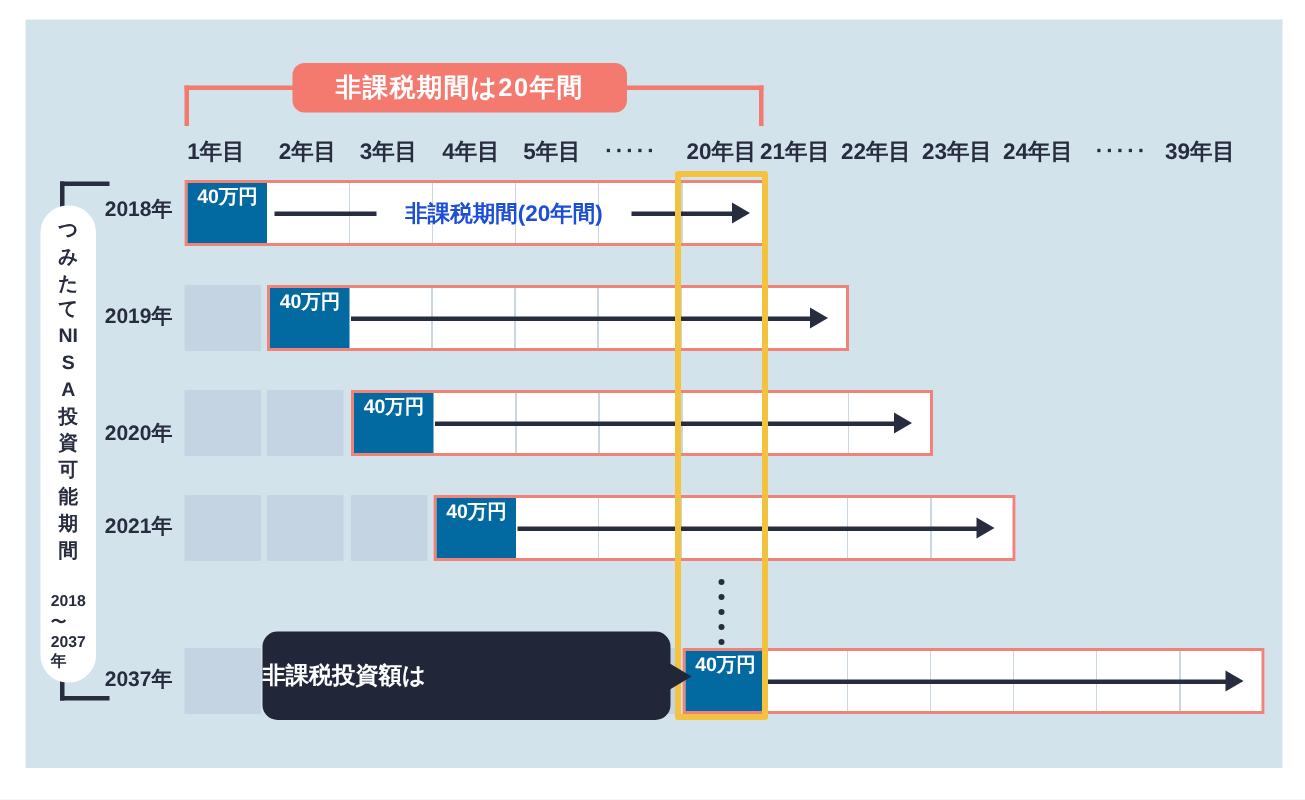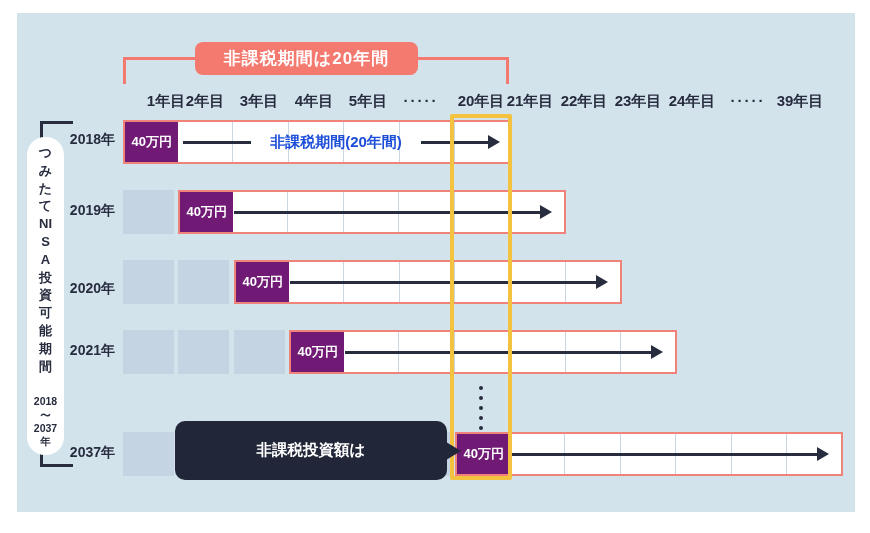--- a/index.html
+++ b/index.html
@@ -20,74 +20,74 @@
   .col-head.dots { letter-spacing:2px; font-size:15px; }
 
   
   .left-bracket { position:absolute; left:40px; top:121px; width:33px; height:346px;
                   border-left:3px solid #272c3f; border-top:3px solid #272c3f; border-bottom:3px solid #272c3f; z-index:1; }
   .pill { position:absolute; left:27px; top:137px; width:37px; height:318px; background:#ffffff;
           border-radius:18px; z-index:2; display:flex; flex-direction:column; align-items:center;
           justify-content:center; padding:8px 0; }
   .pill-main { width:15px; word-break:break-all; text-align:center; color:#272c3f;
                font-weight:bold; font-size:13px; line-height:1.37; }
-  .pill-range { margin-top:20px; display:flex; flex-direction:column; align-items:center;
+  .pill-range { margin-top:20px; display:flex; flex-direction:column; 
                 color:#272c3f; font-weight:bold; font-size:10.5px; line-height:1.25; }
 
   
   .year-label { position:absolute; left:38px; width:77px; text-align:right; color:#272c3f;
                 font-weight:bold; font-size:14px; z-index:2; }
 
   
   .gcell { position:absolute; height:44px; width:51px; background:#c5d4e3; z-index:1; }
 
   
   .bar { position:absolute; height:44px; background:#ffffff; border:2px solid #ef837a; z-index:2; }
   .bar .grid-lines { position:absolute; top:0; bottom:0; left:53.4px; right:0;
       background:repeating-linear-gradient(to right, transparent 0, transparent 54.4px, #c9d7e3 54.4px, #c9d7e3 55.4px); }
-  .amount { position:absolute; left:0; top:0; bottom:0; width:53.4px; background:#701a75;
-            color:#ffffff; font-weight:bold; font-size:13px; display:flex; align-items:center;
+  .amount { position:absolute; left:0; top:0; bottom:0; width:53.4px; background:#0369a1;
+            color:#ffffff; font-weight:bold; font-size:13px; display:flex; 
             justify-content:center; }
   .arrow { position:absolute; top:0; bottom:0; display:flex; align-items:center; }
   .arrow .seg  { flex:1; height:3px; background:#272c3f; }
   .arrow .head { width:0; height:0; border-top:7px solid transparent; border-bottom:7px solid transparent;
                  border-left:12px solid #272c3f; margin-left:-1px; }
   .arrow .lbl  { margin:0 19px; color:#1d4ed8; font-weight:bold; font-size:15px; white-space:nowrap; }
 
   
   .highlight-col { position:absolute; left:450px; top:114px; width:62px; height:366px;
                    border:4px solid #f3c23e; border-radius:2px; z-index:3; }
 
   
   .gap-dots { position:absolute; left:481px; top:386px; transform:translateX(-50%);
               display:flex; flex-direction:column; gap:6px; z-index:4; }
   .gap-dots i { width:4px; height:4px; border-radius:50%; background:#272c3f; display:block; }
 
   
   .callout { position:absolute; left:175px; top:421px; width:272px; height:59px; background:#212639;
              border-radius:10px; z-index:5; display:flex; align-items:center;
-             justify-content:center; color:#ffffff; }
+             justify-content:space-between; color:#ffffff; }
   .callout:after { content:""; position:absolute; right:-14px; top:50%; transform:translateY(-50%);
                    border-top:9px solid transparent; border-bottom:9px solid transparent;
                    border-left:15px solid #212639; }
   .callout .l1 { font-weight:bold; font-size:15.5px; }
   .callout .l2 { font-weight:bold; font-size:13.5px; margin-top:2px; white-space:nowrap; }
 </style>
 </head>
 <body>
 
 <div class="canvas">
   <div class="panel"></div>
 
   <div class="top-bracket"></div>
   <div class="banner">
     <span>非課税期間は20年間</span>
   </div>
 
-  <span class="col-head" style="left:166px">1年目</span>
+  <span class="col-head" style="left:144px">1年目</span>
   <span class="col-head" style="left:205px">2年目</span>
   <span class="col-head" style="left:259px">3年目</span>
   <span class="col-head" style="left:314px">4年目</span>
   <span class="col-head" style="left:368px">5年目</span>
   <span class="col-head dots" style="left:421px">·····</span>
   <span class="col-head" style="left:481px">20年目</span>
   <span class="col-head" style="left:530px">21年目</span>
   <span class="col-head" style="left:584px">22年目</span>
   <span class="col-head" style="left:638px">23年目</span>
   <span class="col-head" style="left:692px">24年目</span>

